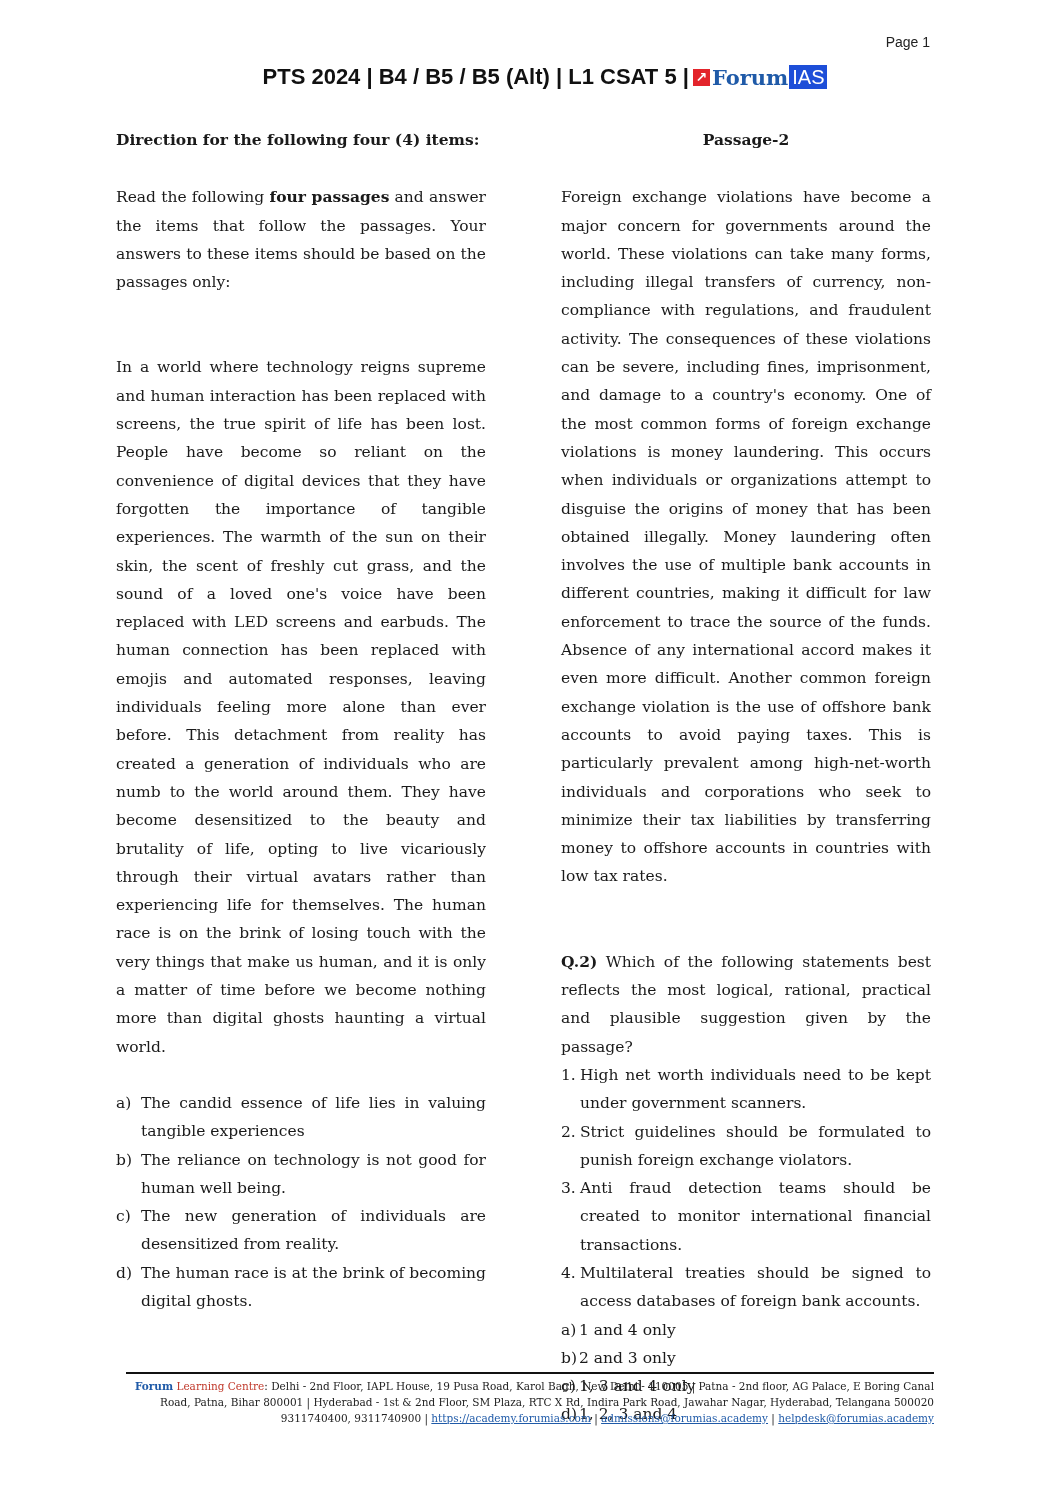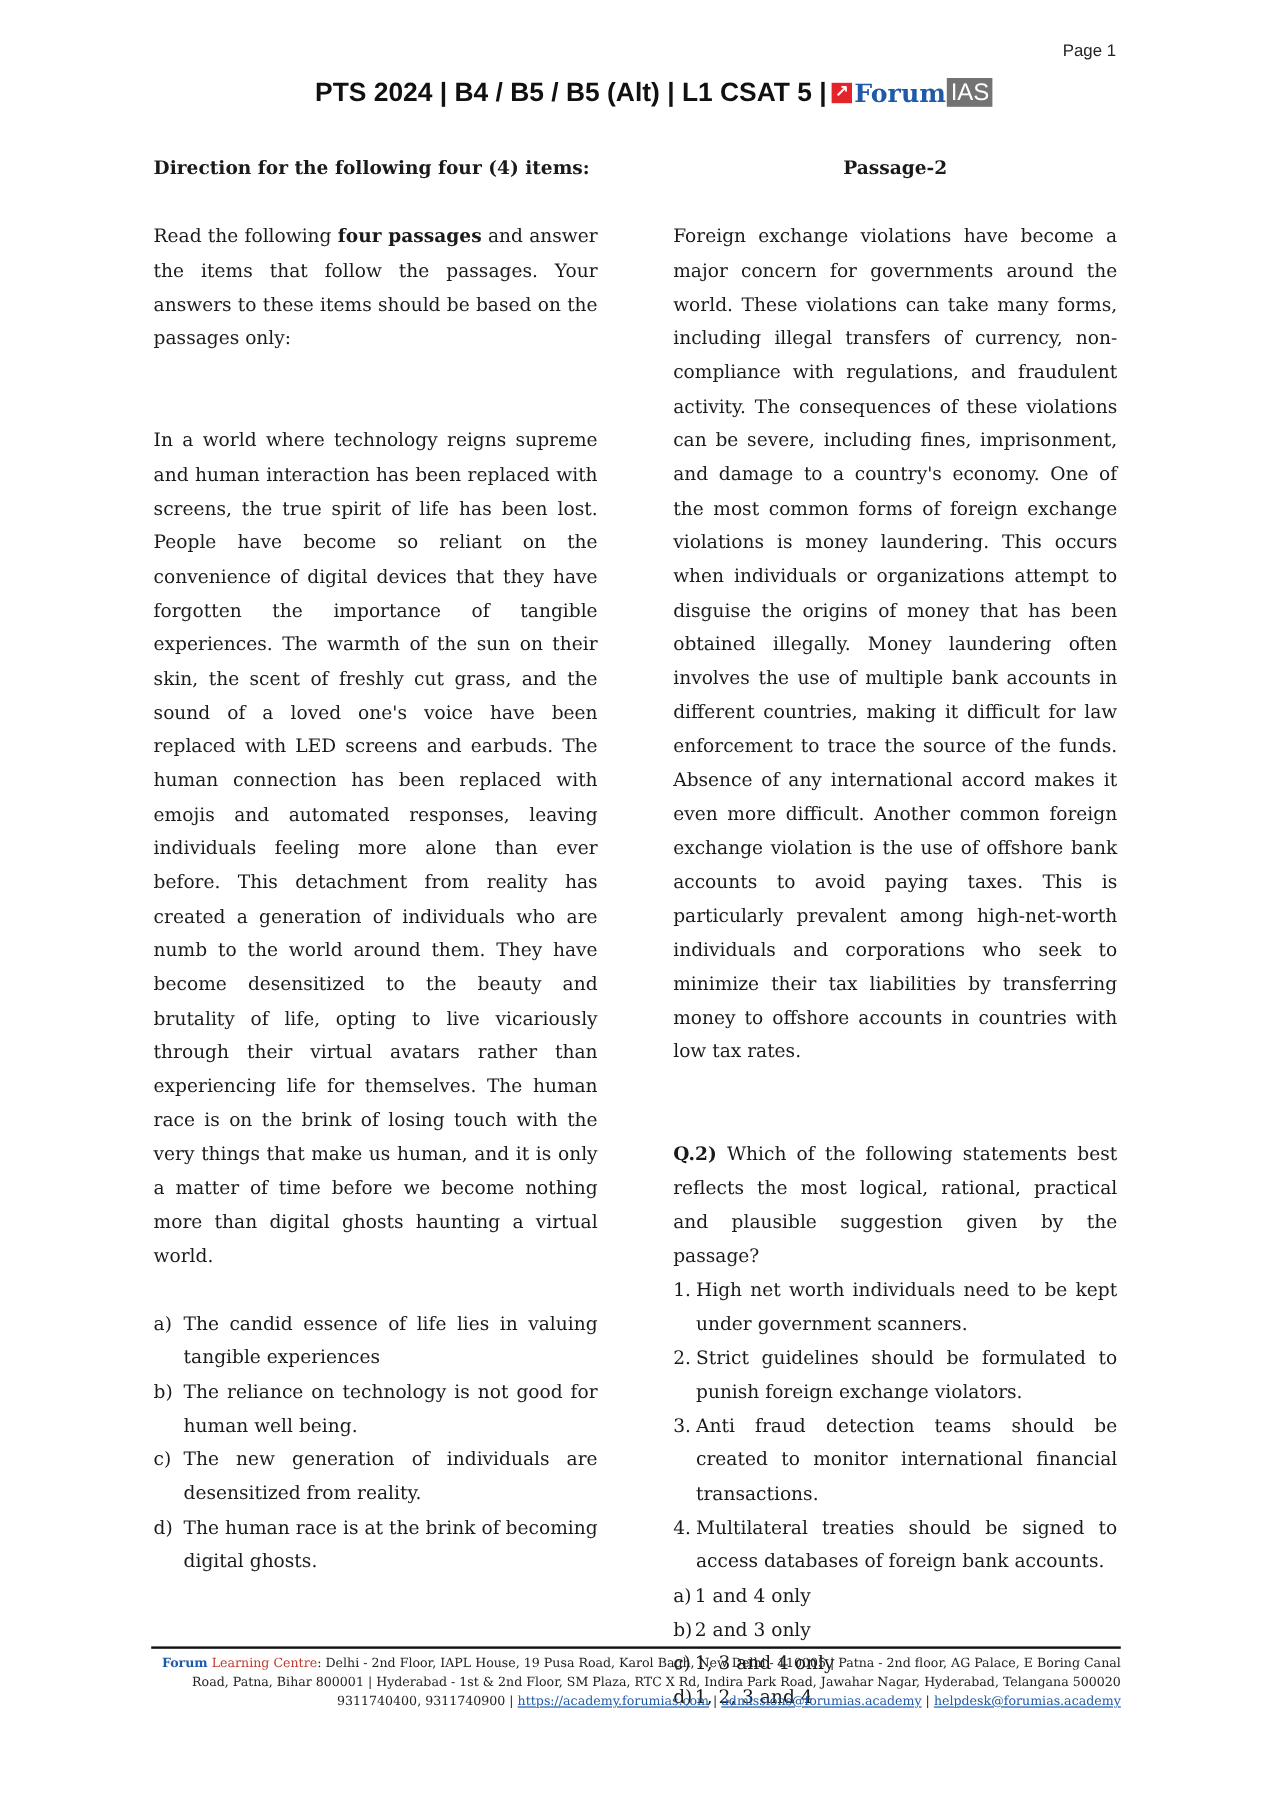--- a/index.html
+++ b/index.html
@@ -7,24 +7,24 @@
   body { position: relative; font-family: "DejaVu Serif", "Liberation Serif", serif; color: #1a1a1a; overflow: hidden; }
 
   .page-num { position: absolute; top: 34px; right: 128px; font-family: "Liberation Sans", sans-serif; font-size: 14px; color: #222; margin-left: 36px; }
 
   .header { position: absolute; top: 64px; left: 0; width: 1058px; text-align: center; padding-left: 32px; }
   .header-inner { display: inline-flex; align-items: center; }
   .header-title { font-family: "Liberation Sans", sans-serif; font-weight: bold; font-size: 22px; color: #111; letter-spacing: 0; }
   .logo { display: inline-flex; align-items: center; margin-left: 4px; }
   .logo-arrow { width: 17px; height: 17px; background: #e3242b; color: #fff; font-size: 14px; line-height: 17px; text-align: center; font-family: "DejaVu Sans", sans-serif; font-weight: bold; margin-right: 2px; }
   .logo-forum { font-family: "DejaVu Serif", serif; font-weight: bold; font-size: 21px; color: #1f5aa8; }
-  .logo-ias { background: #737373; color: #fff; font-family: "Liberation Sans", sans-serif; font-size: 20px; padding: 0 3px; line-height: 24px; margin-left: 1px; }
+  .logo-ias { background: #1d4ed8; color: #fff; font-family: "Liberation Sans", sans-serif; font-size: 20px; padding: 0 3px; line-height: 24px; margin-left: 1px; }
 
   .col { position: absolute; top: 126px; width: 370px; font-size: 15.5px; line-height: 28.3px; }
-  .col-left { left: 128px; }
+  .col-left { left: 116px; }
   .col-right { left: 561px; }
 
   .just { text-align: justify; margin-top: 29px; }
   .heading { font-weight: bold; }
   .center { text-align: center; }
   .gap { height: 28px; }
 
   .q-label { font-weight: bold; }
   .opt { display: flex; }
   .opt .mk { width: 25px; flex: 0 0 25px; }

